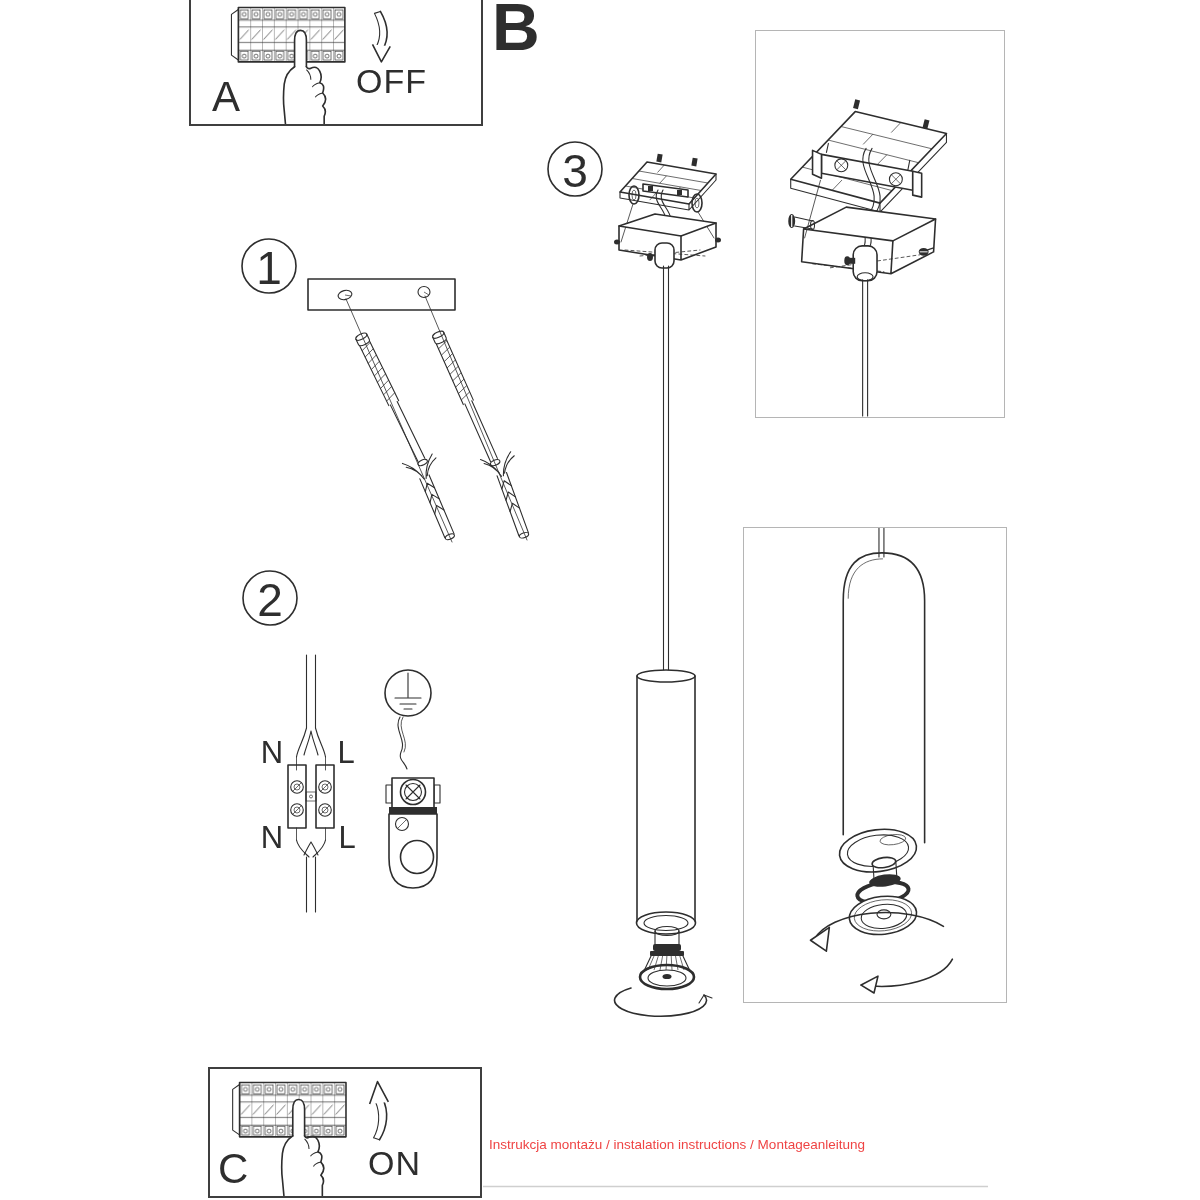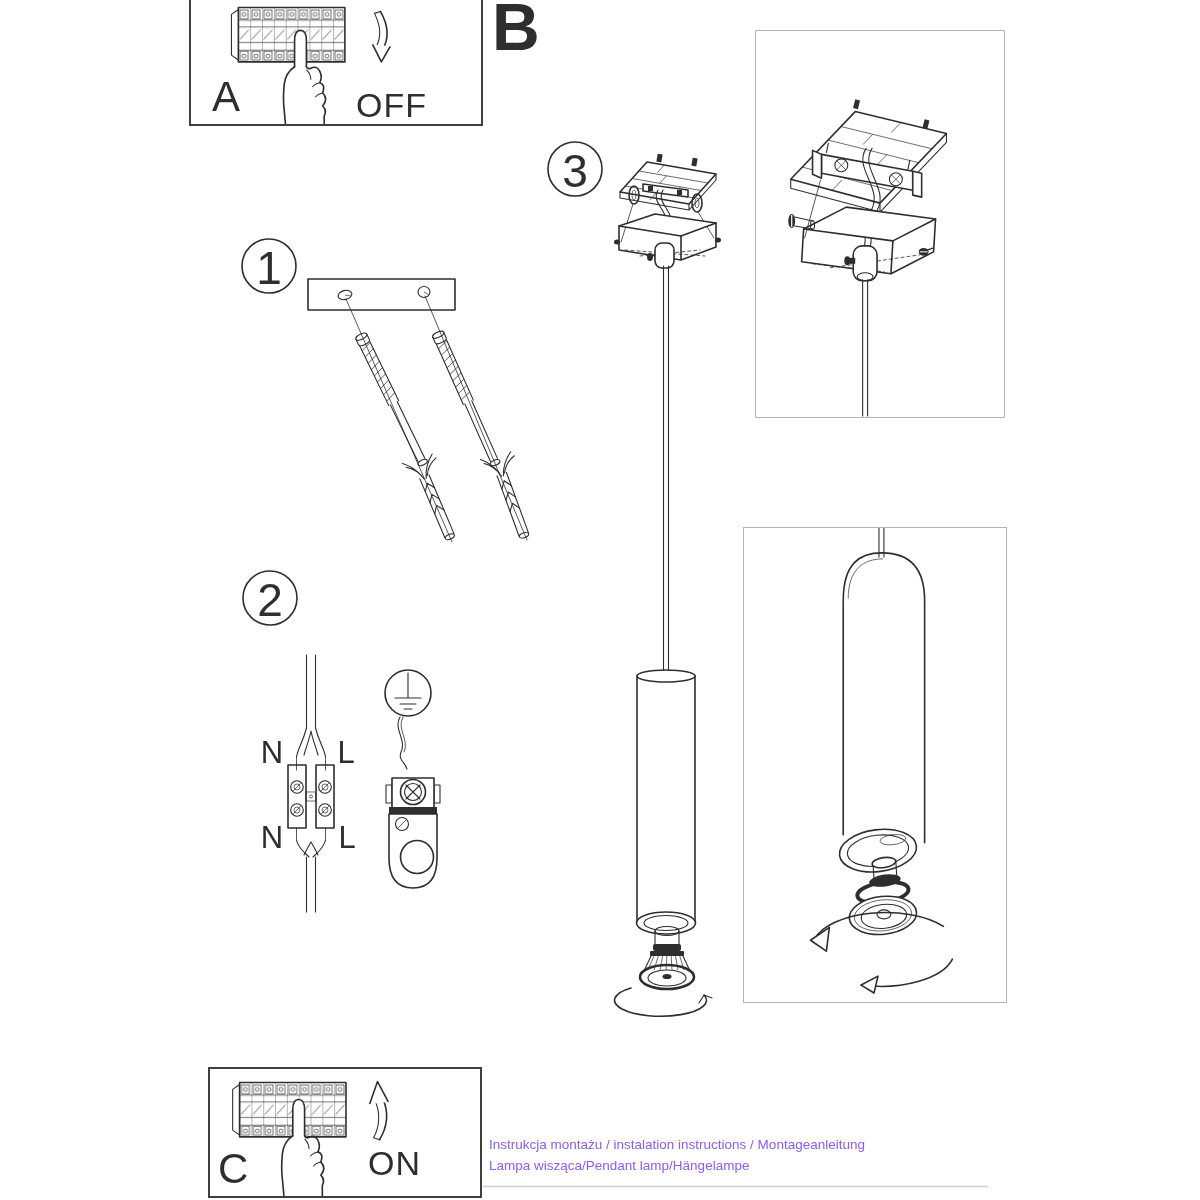--- a/index.html
+++ b/index.html
@@ -20,21 +20,21 @@
   .wh{fill:#fff;stroke:none;}
   .whl{fill:#fff;stroke:var(--ink);stroke-width:1.6;stroke-linejoin:round;}
   .dk{fill:var(--ink);stroke:none;}
   .dash{stroke-dasharray:3 3;}
   .lbl{position:absolute;color:var(--ink);line-height:1;white-space:nowrap;}
   .big{font-size:42px;}
   .switch{font-size:34px;letter-spacing:1px;}
   .numCirc{width:54px;text-align:center;font-size:46px;line-height:54px;}
   .nl{width:40px;text-align:center;font-size:31px;}
   #letterB{font-size:66px;font-weight:700;}
-  #footerText{position:absolute;left:489px;top:1135px;font-size:13.5px;line-height:20.5px;color:#8b5cf6;}
+  #footerText{position:absolute;left:489px;top:1135px;font-size:13.5px;line-height:20.5px;color:#ef4444;}
 </style>
 </head>
 <body>
 
 <div id="canvas">
 
   <svg class="abs" style="left:0;top:0" width="1200" height="1200" viewBox="0 0 1200 1200">
     <defs>
       <g id="screw">
         <ellipse cx="0" cy="3" rx="6" ry="2.6" class="ln2"></ellipse>
@@ -341,32 +341,31 @@
         </g>
         <g>
           <path class="ln" d="M953,960 A74,36 0 0 1 861,986"></path>
           <polygon points="861,986 878,977 874,994" class="whl"></polygon>
         </g>
       </g>
     </svg>
   </div>
 
   <span class="lbl big" style="left:212px;top:76px">A</span>
-  <span class="lbl switch" style="left:356px;top:88px">OFF</span>
+  <span class="lbl switch" style="left:356px;top:64px">OFF</span>
   <span class="lbl" id="letterB" style="left:492px;top:-6px">B</span>
   <span class="lbl big" style="left:218px;top:1148px">C</span>
   <span class="lbl switch" style="left:368px;top:1146px">ON</span>
 
   <span class="lbl numCirc" style="left:242px;top:241px">1</span>
   <span class="lbl numCirc" style="left:243px;top:573px">2</span>
   <span class="lbl numCirc" style="left:548px;top:144px">3</span>
 
   <span class="lbl nl" style="left:252px;top:737px">N</span>
   <span class="lbl nl" style="left:326px;top:737px">L</span>
   <span class="lbl nl" style="left:252px;top:822px">N</span>
   <span class="lbl nl" style="left:327px;top:822px">L</span>
 
   <div id="footerText">
     <div>Instrukcja montażu / instalation instructions / Montageanleitung</div>
-    <div>Lampa wisząca/Pendant lamp/Hängelampe</div>
   </div>
 
 </div>
 
 </body></html>

